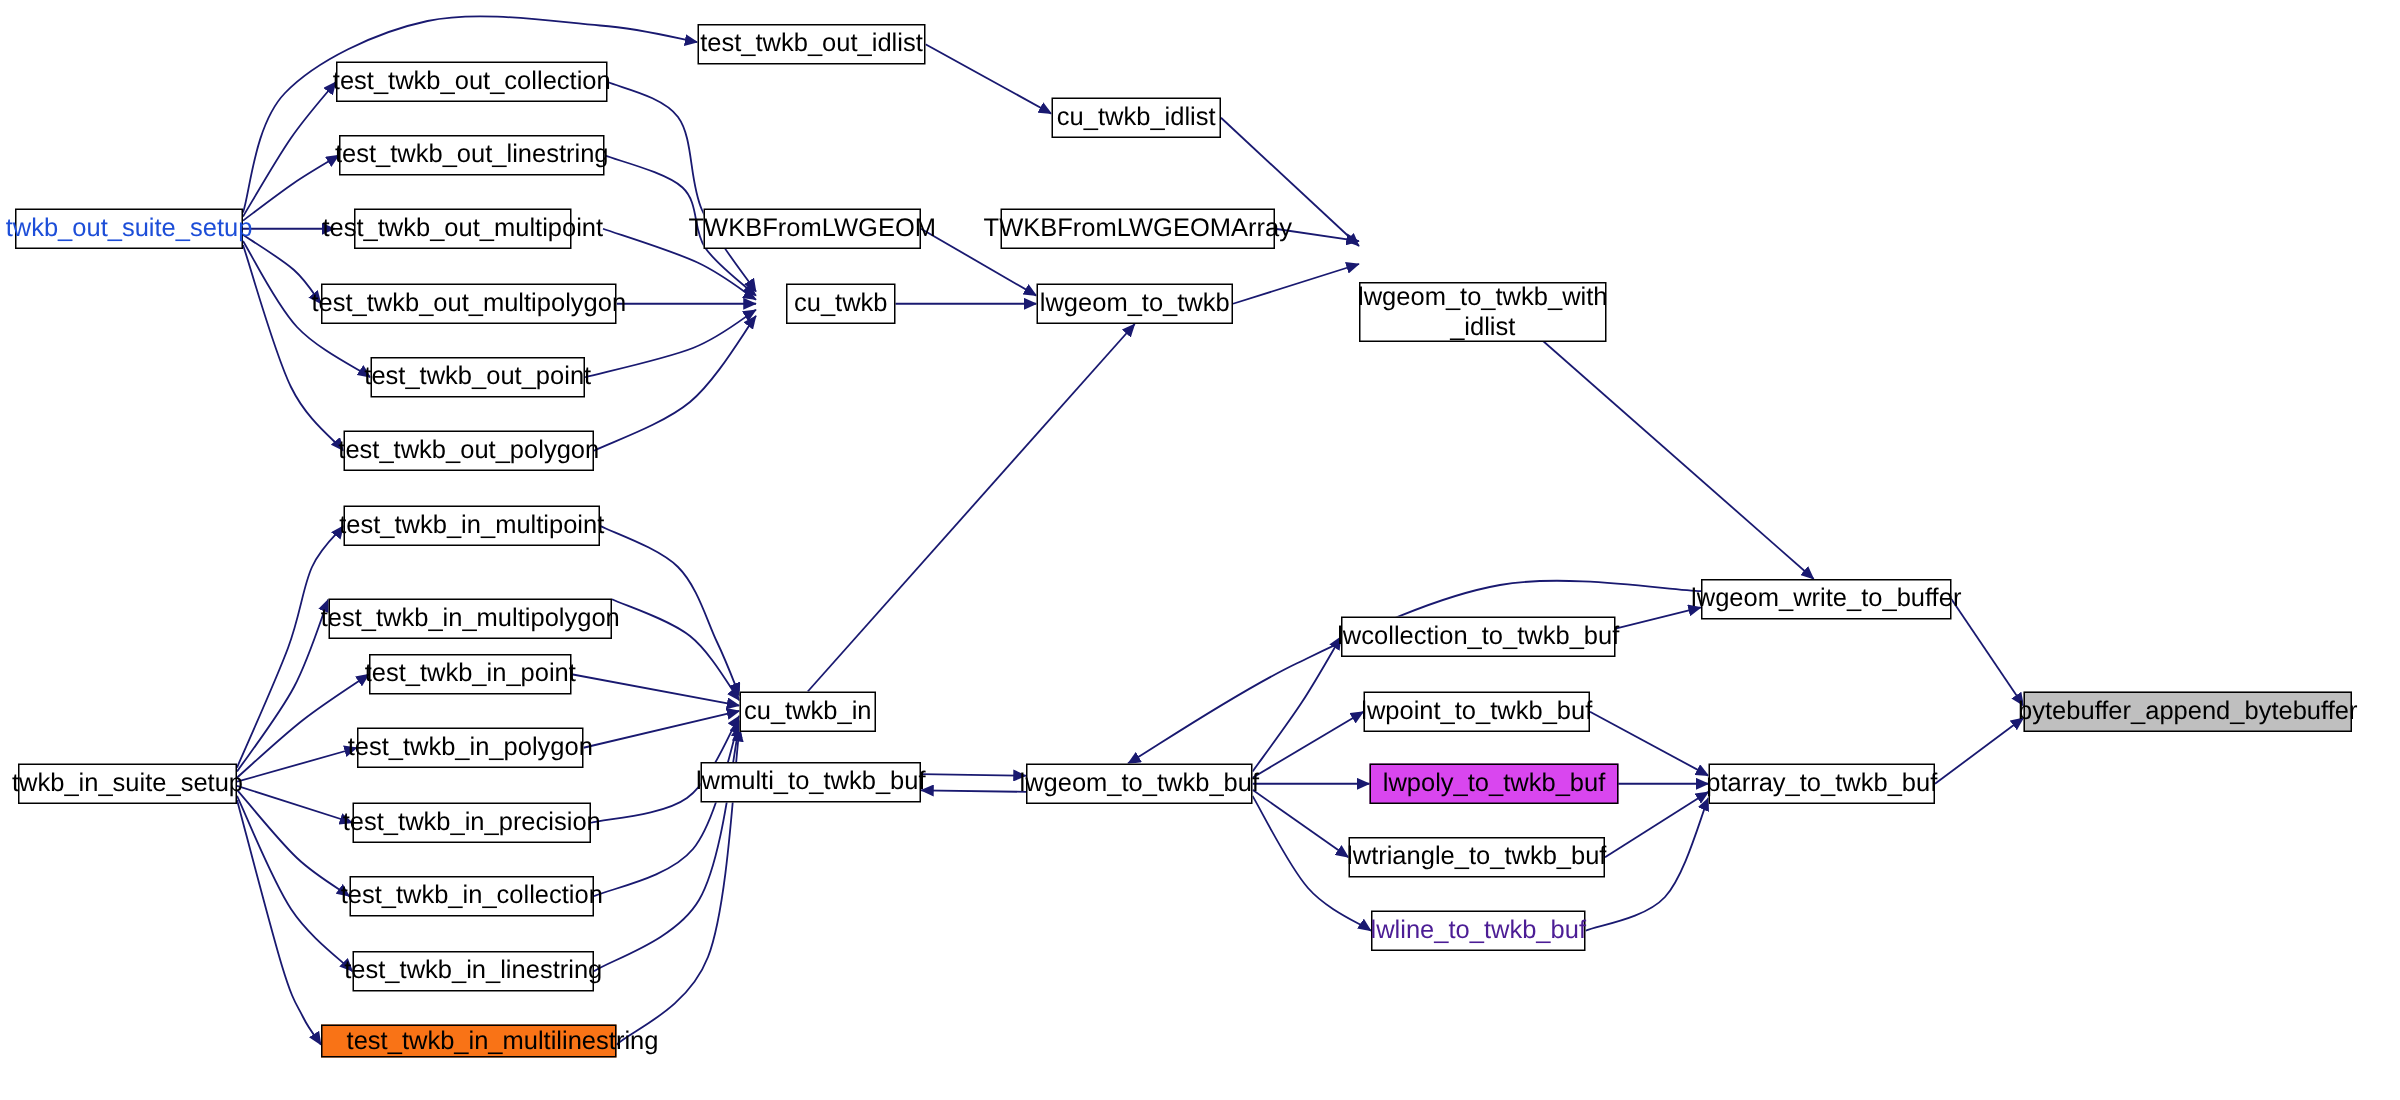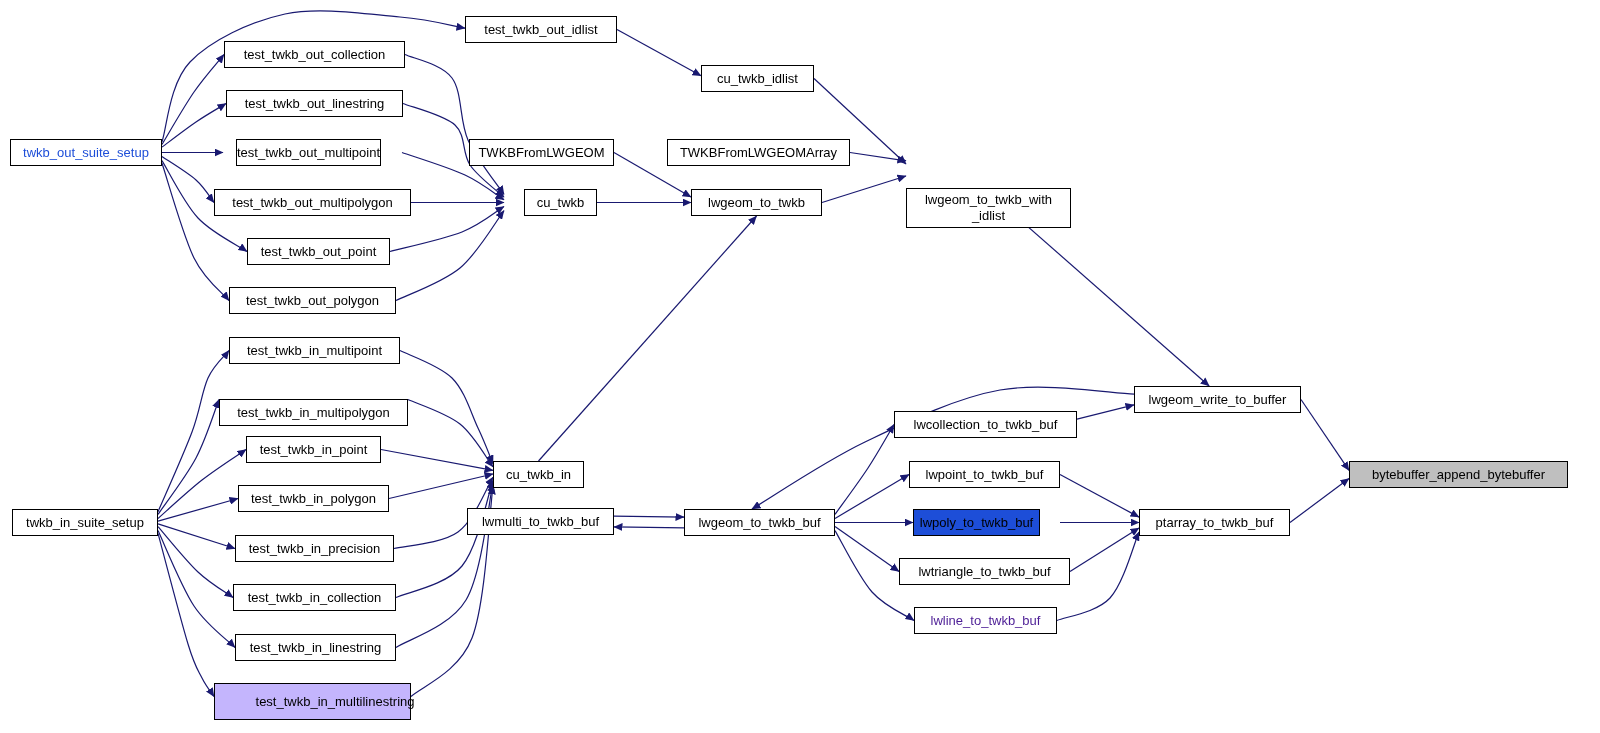--- a/index.html
+++ b/index.html
@@ -27,21 +27,21 @@
   }
   .node {
     position: absolute;
     box-sizing: border-box;
     border: 1px solid #000000;
     background: #ffffff;
     display: flex;
     flex-direction: column;
     align-items: center;
     justify-content: center;
-    font-size: 13px;
+    font-size: 17px;
     line-height: 1.2;
     color: #000000;
     white-space: nowrap;
     cursor: pointer;
     text-align: center;
   }
 </style>
 </head>
 <body>
 
@@ -177,33 +177,33 @@
       </div>
       <div class="node" style="left: 235px; top: 535px; width: 159px; height: 27px; border-color: rgb(0, 0, 0); color: rgb(0, 0, 0); background: rgb(255, 255, 255);">
         <div>test_twkb_in_precision</div>
       </div>
       <div class="node" style="left: 233px; top: 584px; width: 163px; height: 27px; border-color: rgb(0, 0, 0); color: rgb(0, 0, 0); background: rgb(255, 255, 255);">
         <div>test_twkb_in_collection</div>
       </div>
       <div class="node" style="left: 235px; top: 634px; width: 161px; height: 27px; border-color: rgb(0, 0, 0); color: rgb(0, 0, 0); background: rgb(255, 255, 255);">
         <div>test_twkb_in_linestring</div>
       </div>
-      <div class="node" style="left: 214px; top: 683px; width: 197px; height: 37px; border-color: rgb(0, 0, 0); color: rgb(0, 0, 0); background: #c4b5fd; padding-left: 45px;">
+      <div class="node" style="left: 214px; top: 683px; width: 197px; height: 22px; border-color: rgb(0, 0, 0); color: rgb(0, 0, 0); background: #f97316; padding-left: 45px;">
         <div>test_twkb_in_multilinestring</div>
       </div>
       <div class="node" style="left: 1134px; top: 386px; width: 167px; height: 27px; border-color: rgb(0, 0, 0); color: rgb(0, 0, 0); background: rgb(255, 255, 255);">
         <div>lwgeom_write_to_buffer</div>
       </div>
       <div class="node" style="left: 894px; top: 411px; width: 183px; height: 27px; border-color: rgb(0, 0, 0); color: rgb(0, 0, 0); background: rgb(255, 255, 255);">
         <div>lwcollection_to_twkb_buf</div>
       </div>
       <div class="node" style="left: 909px; top: 461px; width: 151px; height: 27px; border-color: rgb(0, 0, 0); color: rgb(0, 0, 0); background: rgb(255, 255, 255);">
         <div>lwpoint_to_twkb_buf</div>
       </div>
-      <div class="node" style="left: 913px; top: 509px; width: 127px; height: 27px; border-color: rgb(0, 0, 0); color: rgb(0, 0, 0); background: #1d4ed8;">
+      <div class="node" style="left: 913px; top: 509px; width: 166px; height: 27px; border-color: rgb(0, 0, 0); color: rgb(0, 0, 0); background: #d946ef;">
         <div>lwpoly_to_twkb_buf</div>
       </div>
       <div class="node" style="left: 1139px; top: 509px; width: 151px; height: 27px; border-color: rgb(0, 0, 0); color: rgb(0, 0, 0); background: rgb(255, 255, 255);">
         <div>ptarray_to_twkb_buf</div>
       </div>
       <div class="node" style="left: 899px; top: 558px; width: 171px; height: 27px; border-color: rgb(0, 0, 0); color: rgb(0, 0, 0); background: rgb(255, 255, 255);">
         <div>lwtriangle_to_twkb_buf</div>
       </div>
       <div class="node" style="left: 914px; top: 607px; width: 143px; height: 27px; border-color: rgb(0, 0, 0); color: #4c1d95; background: rgb(255, 255, 255);">
         <div>lwline_to_twkb_buf</div>

